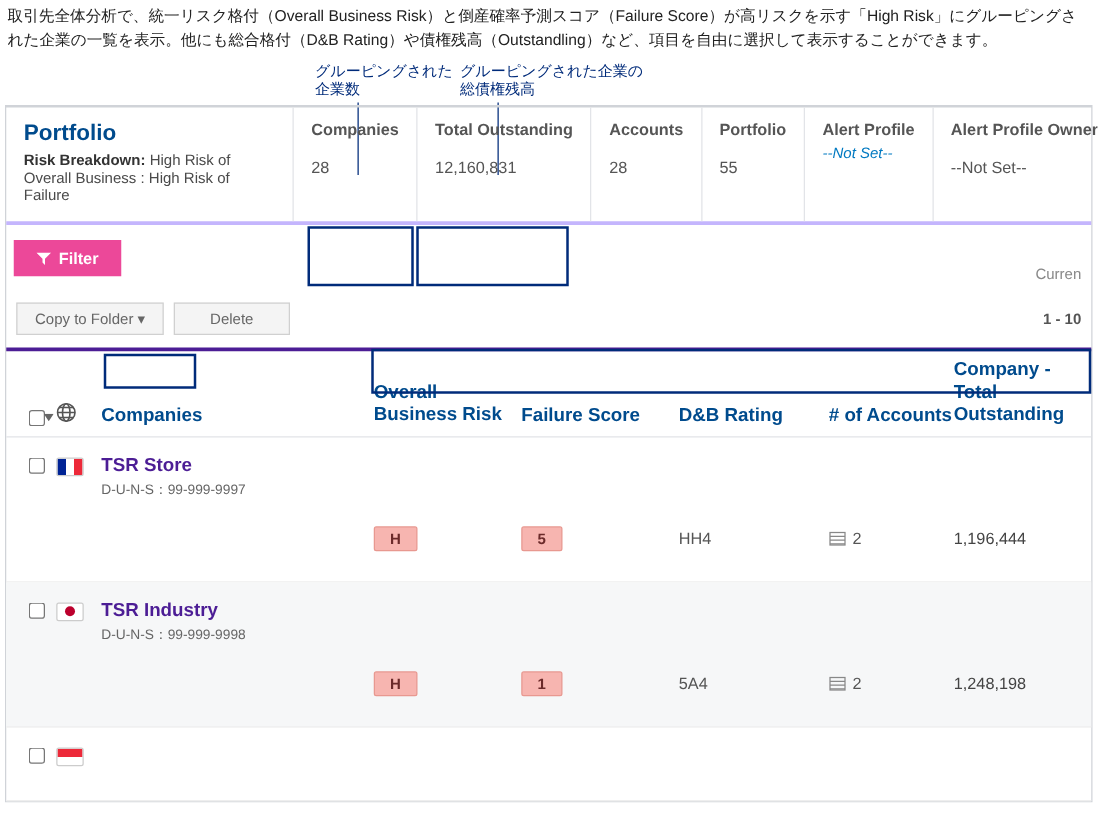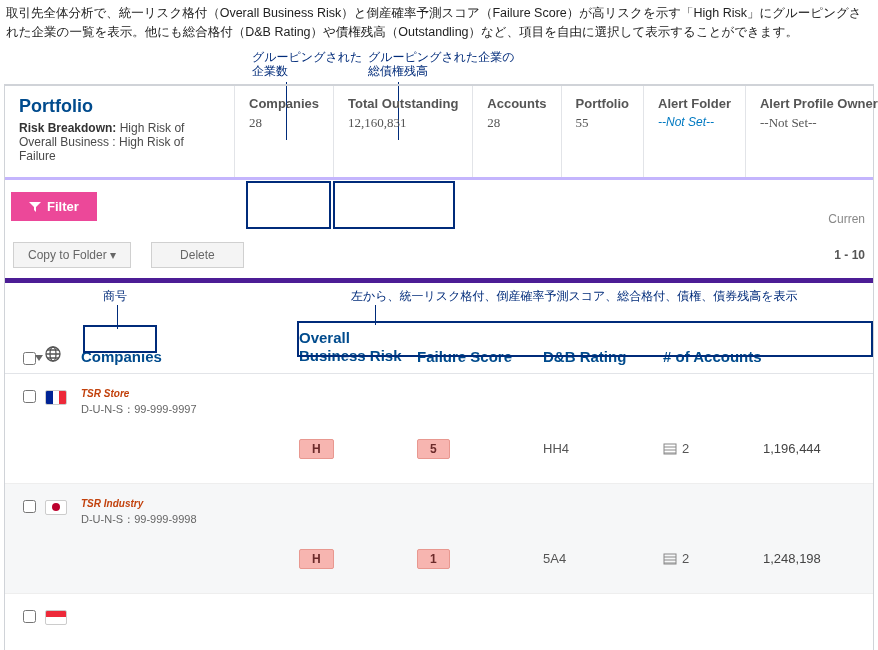--- a/index.html
+++ b/index.html
@@ -13,31 +13,31 @@
     
     .app { border: 1px solid #d0d3d8; border-top: 2px solid #d0d3d8; margin: 0 4px; }
     
     .summary { display: flex; gap: 0; border-bottom: 3px solid #c4b5fd; }
     .sum-cell { padding: 10px 14px 14px; border-right: 1px solid #e2e4e8; }
     .sum-cell:first-child { flex: 0 0 230px; }
     .sum-title { color: #004b8d; font-size: 18px; font-weight: 600; }
     .sum-sub { color: #4a4a4a; font-size: 12px; margin-top: 4px; }
     .sum-sub strong { color: #333; font-weight: 600; }
     .stat-hdr { color: #555; font-size: 13px; font-weight: 600; white-space: nowrap; }
-    .stat-val { color: #555; font-size: 13px; margin-top: 4px; font-family: Liberation Serif, serif; }
+    .stat-val { color: #555; font-size: 13px; margin-top: 15px; }
     .stat-link { color: #0079c1; font-size: 12px; margin-top: 4px; font-style: italic; }
     
     .box-companies { border: 2px solid #002b7a; position: absolute; left: 246px; top: 97px; width: 85px; height: 48px; pointer-events: none; }
     .box-outstanding { border: 2px solid #002b7a; position: absolute; left: 333px; top: 97px; width: 122px; height: 48px; pointer-events: none; }
     
     .filter-row { display: flex; align-items: center; padding: 8px 6px 10px; gap: 8px; }
     .filter-btn { background: #ec4899; color: #fff; border: none; padding: 7px 18px; font-size: 13px; font-weight: 600; display: flex; align-items: center; gap: 6px; cursor: pointer; }
     .curr { margin-left: auto; color: #888; font-size: 12px; margin-right: 2px; margin-top: 24px; }
     
-    .actions-row { display: flex; align-items: center; padding: 6px 8px 10px; gap: 20px; border-bottom: 5px solid #4c1d95; }
+    .actions-row { display: flex; align-items: center; padding: 6px 8px 10px; gap: 8px; border-bottom: 3px solid #4c1d95; }
     .action-btn { background: #f4f4f4; border: 1px solid #d0d0d0; color: #666; padding: 5px 14px; font-size: 12px; cursor: pointer; }
     .paging { margin-left: auto; color: #555; font-size: 12px; font-weight: 600; }
     
     .annot-row2 { position: relative; height: 40px; }
     
     .thead { display: flex; align-items: flex-end; padding: 6px 0 8px 18px; border-bottom: 1px solid #e2e4e8; position: relative; }
     .th { color: #004b8d; font-size: 15px; font-weight: 600; }
     .th-check { width: 22px; display: flex; align-items: center; gap: 1px; }
     .th-check svg { margin-left: -2px; }
     .th-globe { width: 36px; }
@@ -51,21 +51,21 @@
     .box-comp { border: 2px solid #002b7a; position: absolute; left: 78px; top: 2px; width: 74px; height: 28px; pointer-events: none; }
     .box-cols { border: 2px solid #002b7a; position: absolute; left: 292px; top: -2px; width: 576px; height: 36px; pointer-events: none; }
     
     .trow { border-bottom: 1px solid #eee; padding: 14px 0 24px 18px; }
     .trow.alt { background: #f6f7f8; }
     .r1 { display: flex; align-items: flex-start; }
     .r2 { display: flex; align-items: center; margin-top: 22px; }
     .c-check { width: 22px; padding-top: 2px; }
     .c-flag { width: 36px; padding-top: 2px; }
     .c-name { width: 218px; }
-    .link { color: #c2410c; font-size: 10px; font-weight: 600; font-style: italic; }
+    .link { color: #4c1d95; font-size: 15px; font-weight: 600; }
     .duns { color: #666; font-size: 11px; margin-top: 3px; }
     .c-sp { width: 276px; }
     .c-risk { width: 118px; }
     .c-fail { width: 126px; }
     .c-rating { width: 120px; color: #555; font-size: 13px; }
     .c-acct { width: 100px; display: flex; align-items: center; gap: 5px; color: #555; font-size: 13px; }
     .c-out { flex: 1; color: #444; font-size: 13px; }
     
     .badge { display: inline-block; background: #f7b5b0; border: 1px solid #e89890; color: #6b2a2a; padding: 2px 12px; font-size: 12px; font-weight: 600; border-radius: 2px; }
     
@@ -108,21 +108,21 @@
     </div>
     <div class="sum-cell">
       <div class="stat-hdr">Accounts</div>
       <div class="stat-val">28</div>
     </div>
     <div class="sum-cell">
       <div class="stat-hdr">Portfolio</div>
       <div class="stat-val">55</div>
     </div>
     <div class="sum-cell">
-      <div class="stat-hdr">Alert Folder</div>
+      <div class="stat-hdr">Alert Profile</div>
       <div class="stat-link">--Not Set--</div>
     </div>
     <div class="sum-cell">
       <div class="stat-hdr">Alert Profile Owner</div>
       <div class="stat-val">--Not Set--</div>
     </div>
 
   </div>
 
   <div class="filter-row">
@@ -134,46 +134,41 @@
     </button>
     <div class="curr">Curren</div>
   </div>
 
   <div class="actions-row">
     <button class="action-btn"><span>Copy to Folder</span>&nbsp;▾</button>
     <button class="action-btn" style="padding:5px 28px">Delete</button>
     <div class="paging">1 - 10</div>
   </div>
 
-  <div class="annot-row2">
-    <div class="annot" style="left:98px;top:6px">商号</div>
-    <div class="annot-line" style="left:112px;top:22px;width:1px;height:24px"></div>
-    <div class="annot" style="left:346px;top:6px">左から、統一リスク格付、倒産確率予測スコア、総合格付、債権、債券残高を表示</div>
-    <div class="annot-line" style="left:370px;top:22px;width:1px;height:20px"></div>
-  </div>
 
   <div class="thead">
     <div class="box-comp"></div>
     <div class="box-cols"></div>
     <div class="th-check">
           <input type="checkbox" style="">
           <svg width="8" height="6" viewBox="0 0 8 6">
             <path fill="#666" d="M0 0h8L4 6z"></path>
           </svg>
         </div>
     <div class="th-globe"><svg width="16" height="16" viewBox="0 0 16 16">
             <circle cx="8" cy="8" r="7" fill="none" stroke="#555" stroke-width="1.3"></circle>
             <ellipse cx="8" cy="8" rx="3" ry="7" fill="none" stroke="#555" stroke-width="1.3"></ellipse>
             <path d="M1 8h14M2 4h12M2 12h12" stroke="#555" stroke-width="1.3"></path>
           </svg></div>
     <div class="th th-comp">Companies</div>
     <div class="th th-risk" style="line-height:1.2">Overall Business Risk</div>
     <div class="th th-fail">Failure Score</div>
     <div class="th th-rating">D&amp;B Rating</div>
     <div class="th th-acct"># of Accounts</div>
+    <div class="th th-out" style="line-height:1.2">Company - Total Outstanding</div>
   </div>
 
   <div id="rows">
         <div class="trow">
     <div class="r1">
       <div class="c-check"><input type="checkbox" style=""></div>
       <div class="c-flag"><span class="flag fr"></span></div>
       <div class="c-name">
         <div class="link">TSR Store</div>
         <div class="duns">D-U-N-S：99-999-9997</div>

